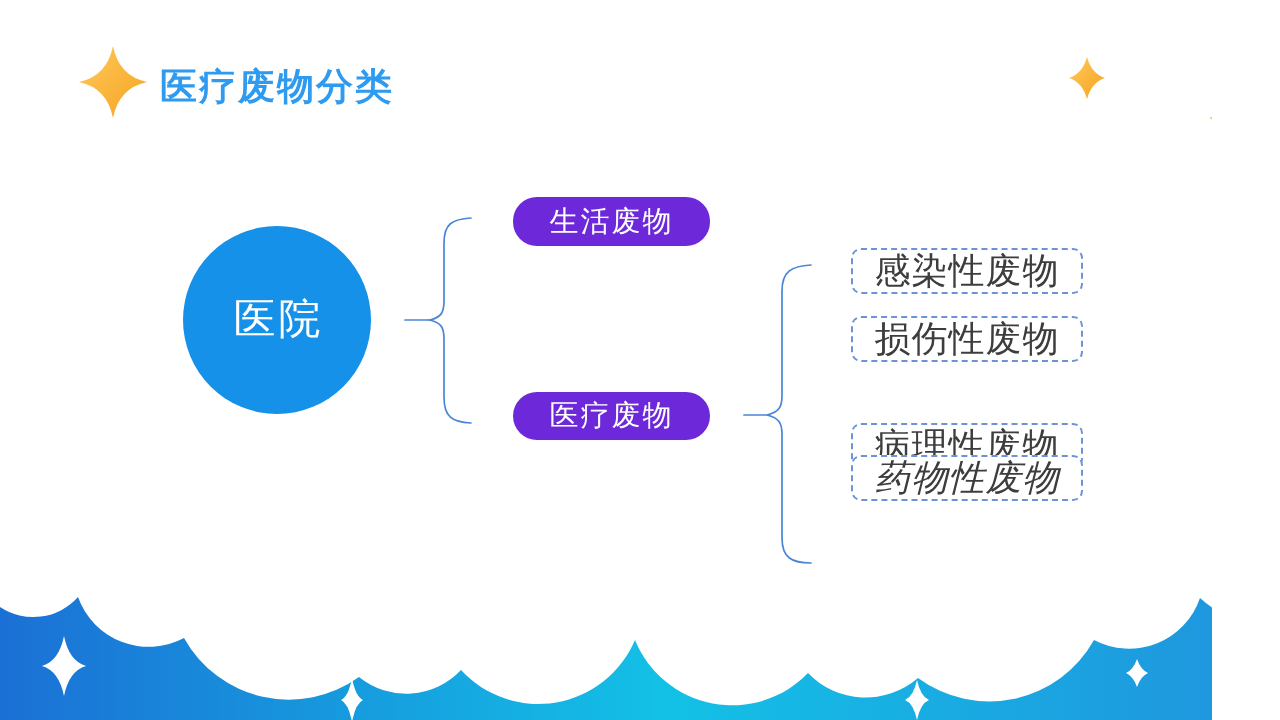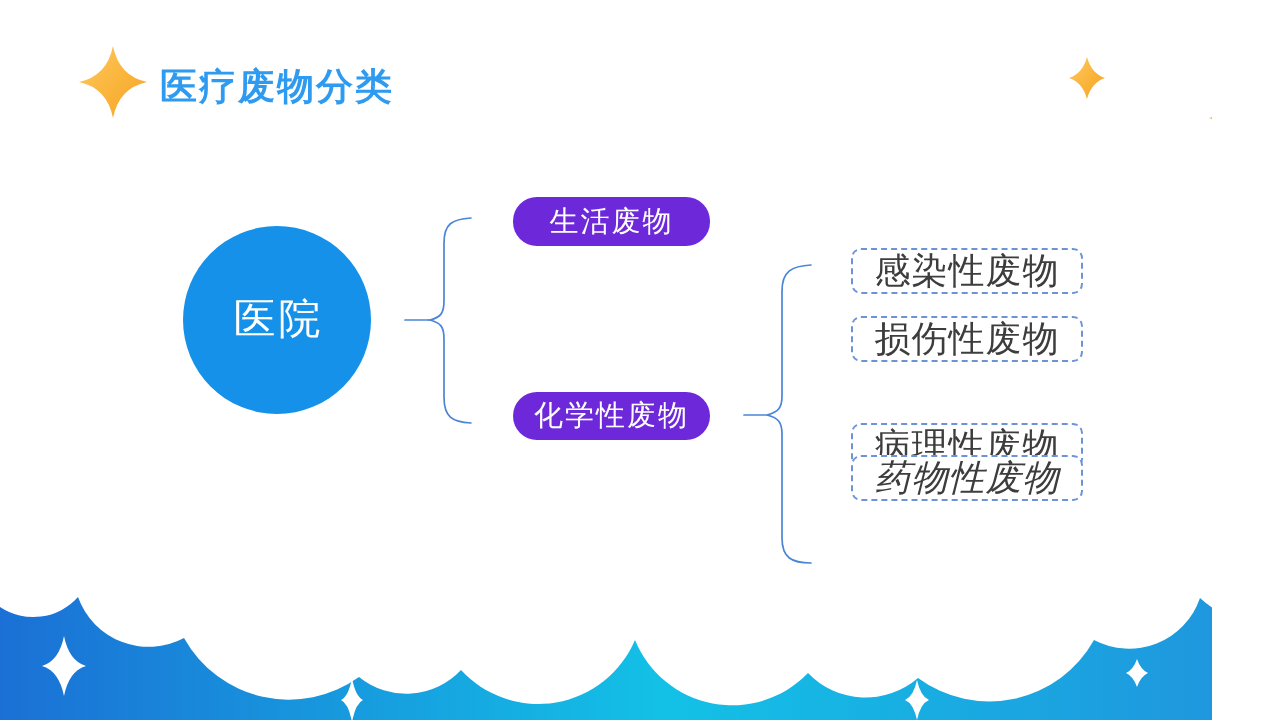--- a/index.html
+++ b/index.html
@@ -124,21 +124,21 @@
   <div class="slide-title">医疗废物分类</div>
 
   <div class="root-circle">
     <span>医院</span>
   </div>
 
   <div class="pill pill-top">
     <span>生活废物</span>
   </div>
   <div class="pill pill-bottom">
-    <span>化学性废物</span>
+    <span>医疗废物</span>
   </div>
 
   <div class="leaf-box leaf-0">
     <span>感染性废物</span>
   </div>
   <div class="leaf-box leaf-1">
     <span>损伤性废物</span>
   </div>
   <div class="leaf-box leaf-2">
     <span>病理性废物</span>

